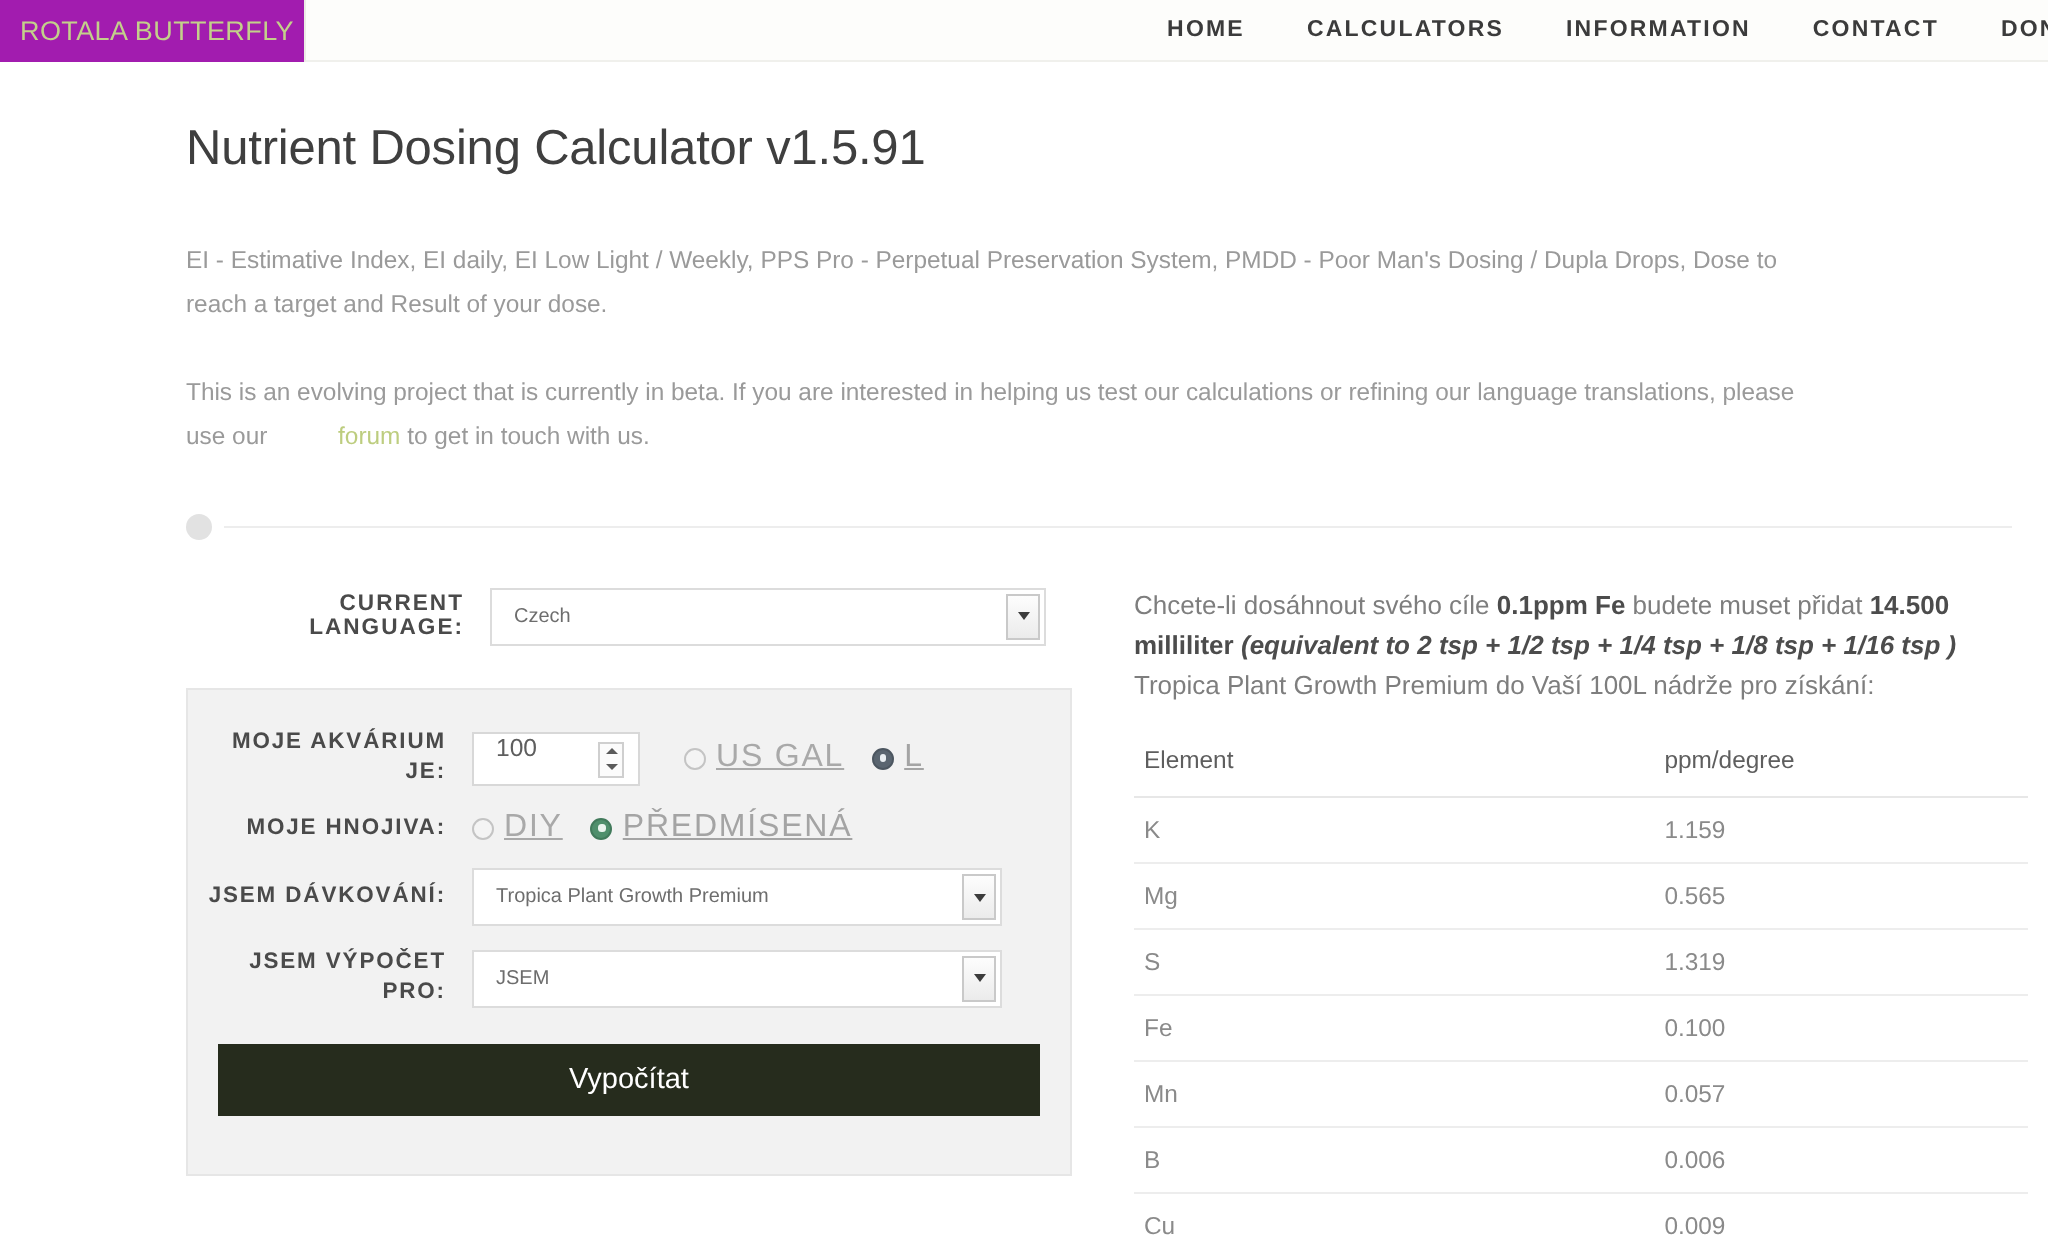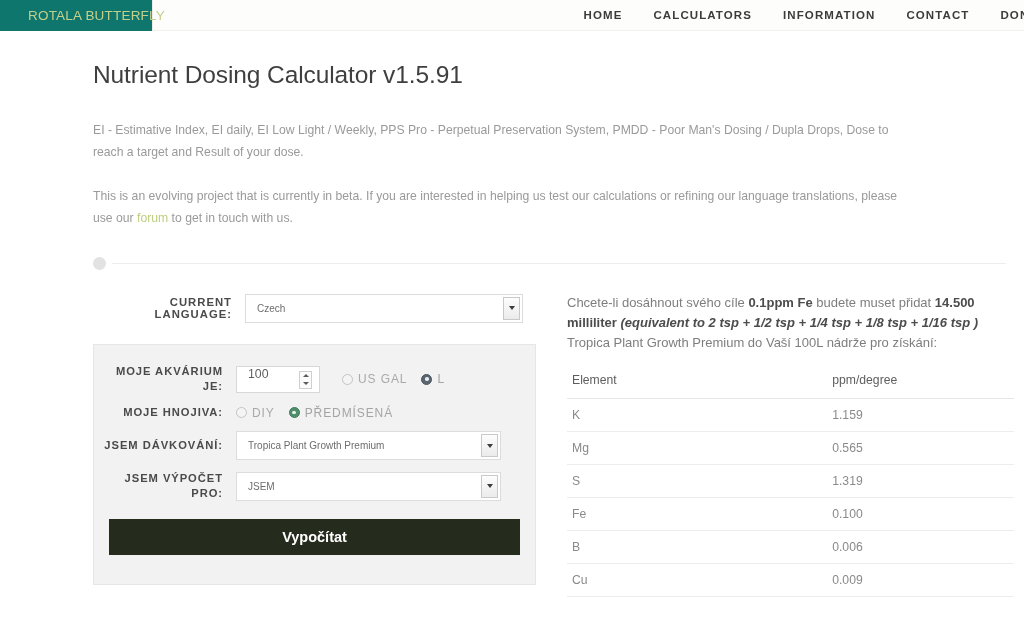--- a/index.html
+++ b/index.html
@@ -18,23 +18,23 @@
     background: #fdfdfb;
     display: flex;
     align-items: center;
     border-bottom: 1px solid #f0f0ec;
   }
   .logo-cell {
     width: 153px;
     height: 31px;
     display: flex;
     align-items: center;
-    padding-left: 28px;
+    padding-left: 10px;
     border-right: 1px solid #ecece6;
-    background: #0f766e;
+    background: #a21caf;
   }
   .logo-text {
     font-size: 13.5px;
     letter-spacing: 0.2px;
     color: #c3d08a;
     font-weight: 400;
     white-space: nowrap;
   }
   .nav {
     flex: 1;
@@ -72,21 +72,21 @@
 
   p.lead {
     font-size: 12.2px;
     line-height: 22px;
     color: #9a9a9a;
     margin: 30px 0 0 0;
     max-width: 915px;
     font-weight: 400;
   }
   p.lead2 { margin-top: 22px; }
-  a.forum-link { color: #bdcd7f; text-decoration: none; }
+  a.forum-link { color: #bdcd7f; text-decoration: none; margin-left: 32px; }
 
   
   .slider-row {
     margin-top: 28px;
     display: flex;
     align-items: center;
     width: 913px;
   }
   .slider-dot {
     width: 13px; height: 13px;
@@ -249,43 +249,43 @@
     background: #e9eef2;
   }
   .radio.on-green { background: #4f8f6c; border-color: #417a5b; }
   .radio.on-green::after {
     content: "";
     width: 3.5px; height: 3.5px;
     border-radius: 50%;
     background: #eaf4ee;
   }
   .radio-text {
-    font-size: 12px;
+    font-size: 16px;
     letter-spacing: 0.9px;
     color: #a9a9a9;
     font-weight: 400;
+    text-decoration: underline;
   }
   .radio-text.sel { color: #a4a4a4; }
 
   .panel-select { width: 265px; }
 
   .calc-btn {
     margin: 18px auto 0 auto;
     width: 411px;
     height: 36px;
     background: #262c1d;
     color: #ffffff;
     font-size: 14.5px;
     display: flex;
     align-items: center;
     justify-content: center;
     border: none;
     cursor: pointer;
     font-family: "Liberation Sans", sans-serif;
-    font-weight: bold;
   }
 
   
   .result-text {
     font-size: 13px;
     line-height: 20px;
     color: #7e7e7e;
     margin: 0 0 16px 0;
     max-width: 448px;
   }
@@ -442,20 +442,24 @@
             </tr>
             <tr>
               <td>S</td>
               <td class="c2">1.319</td>
             </tr>
             <tr>
               <td>Fe</td>
               <td class="c2">0.100</td>
             </tr>
             <tr>
+              <td>Mn</td>
+              <td class="c2">0.057</td>
+            </tr>
+            <tr>
               <td>B</td>
               <td class="c2">0.006</td>
             </tr>
             <tr>
               <td>Cu</td>
               <td class="c2">0.009</td>
             </tr>
 
           </tbody>
         </table>

